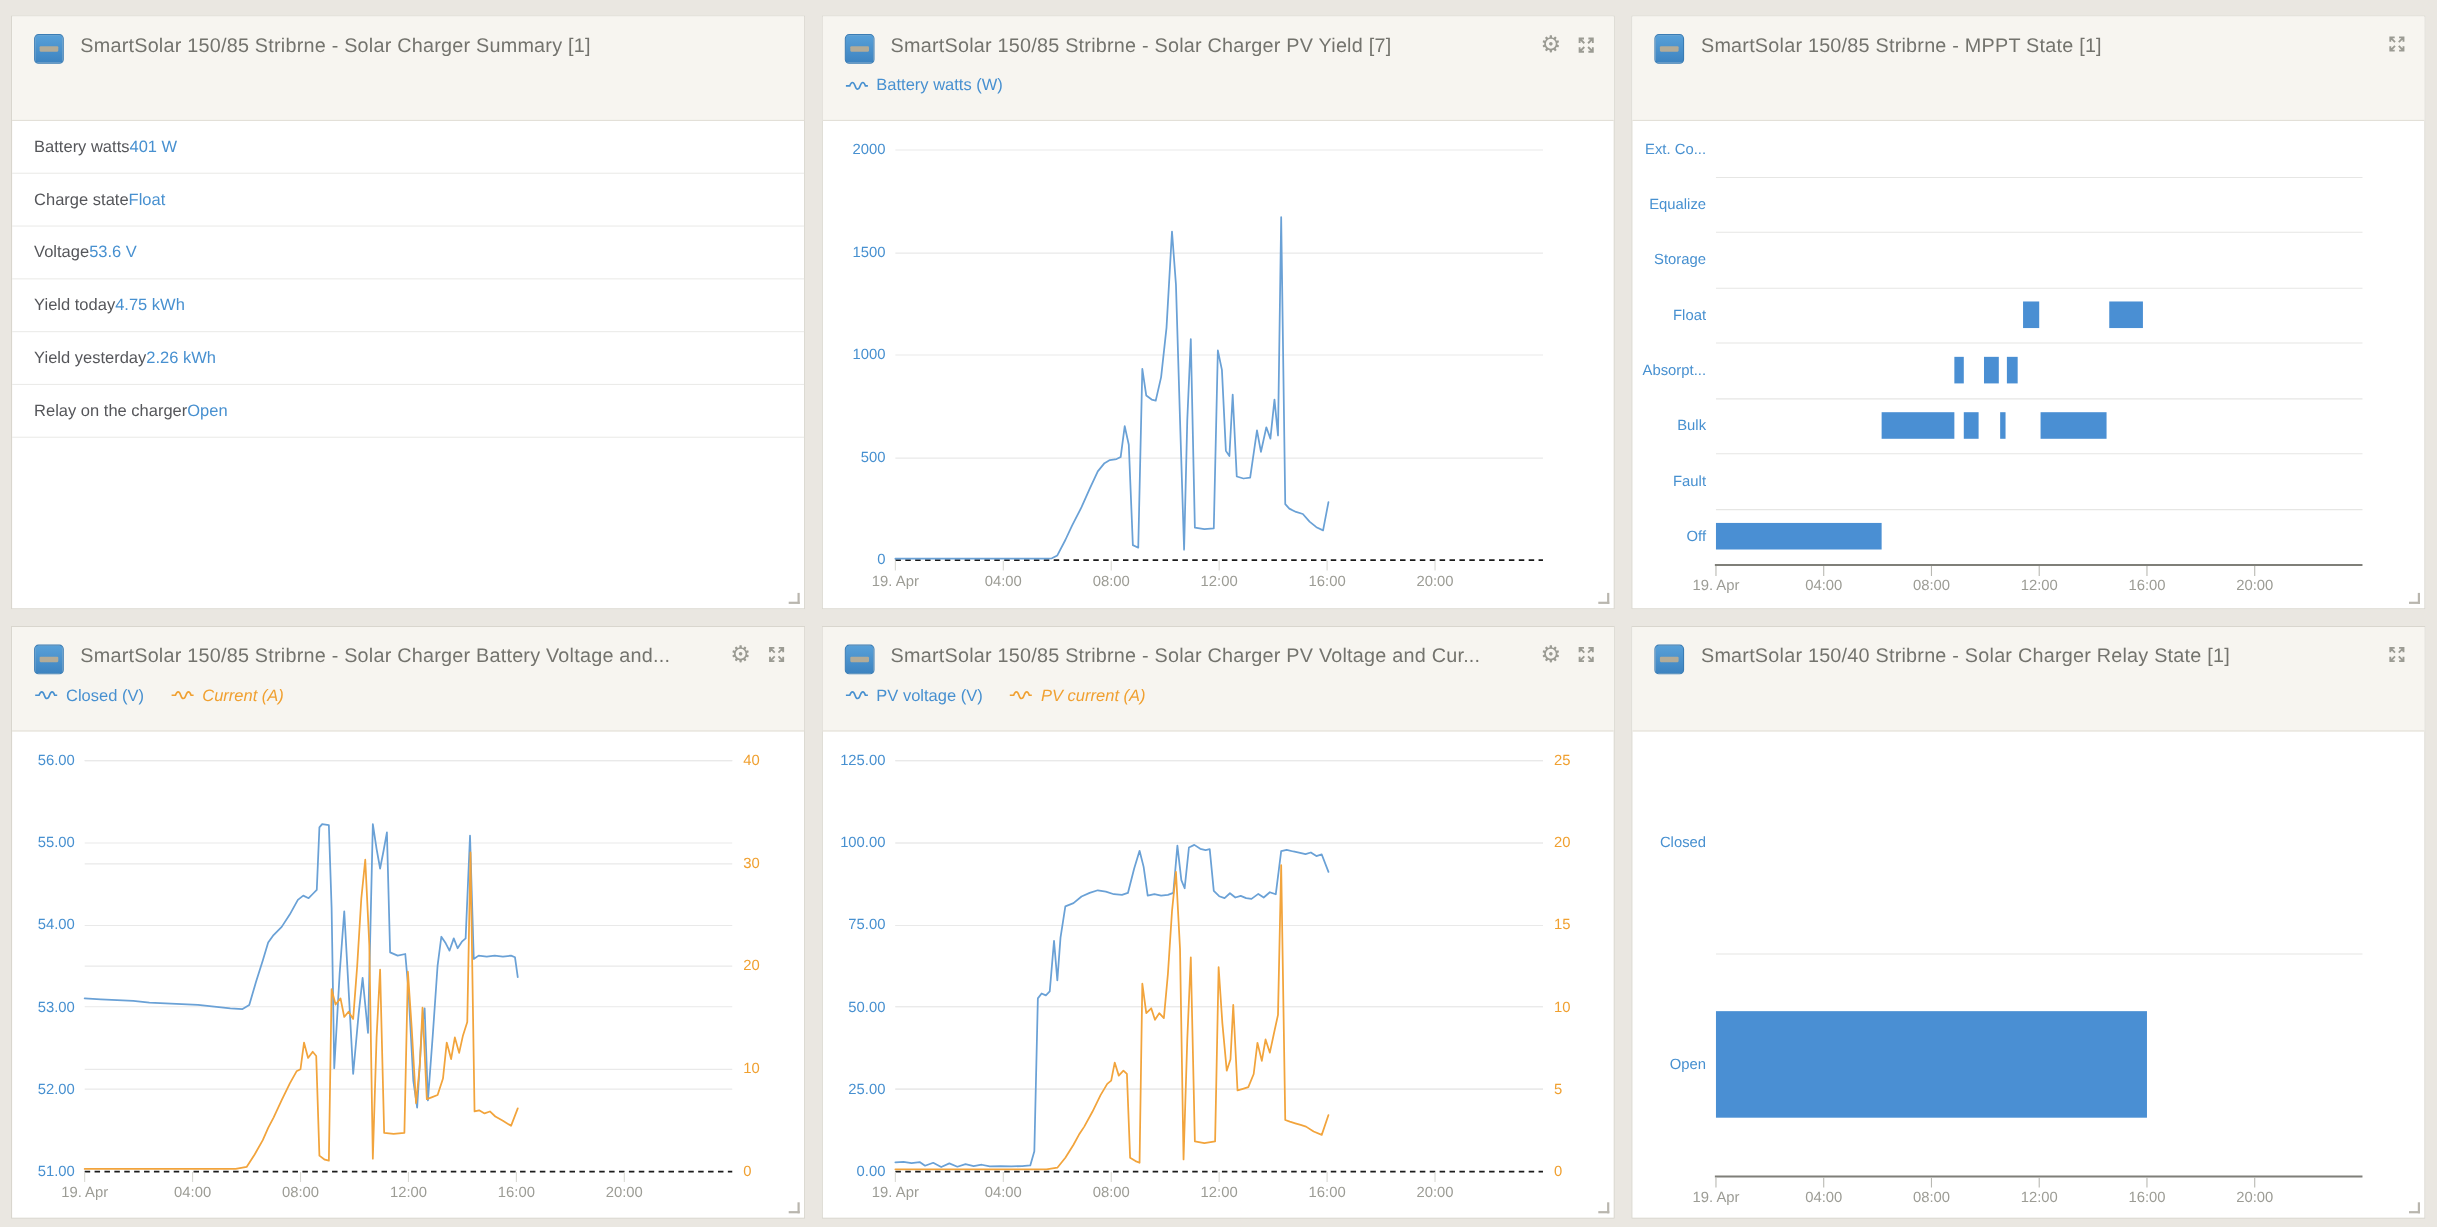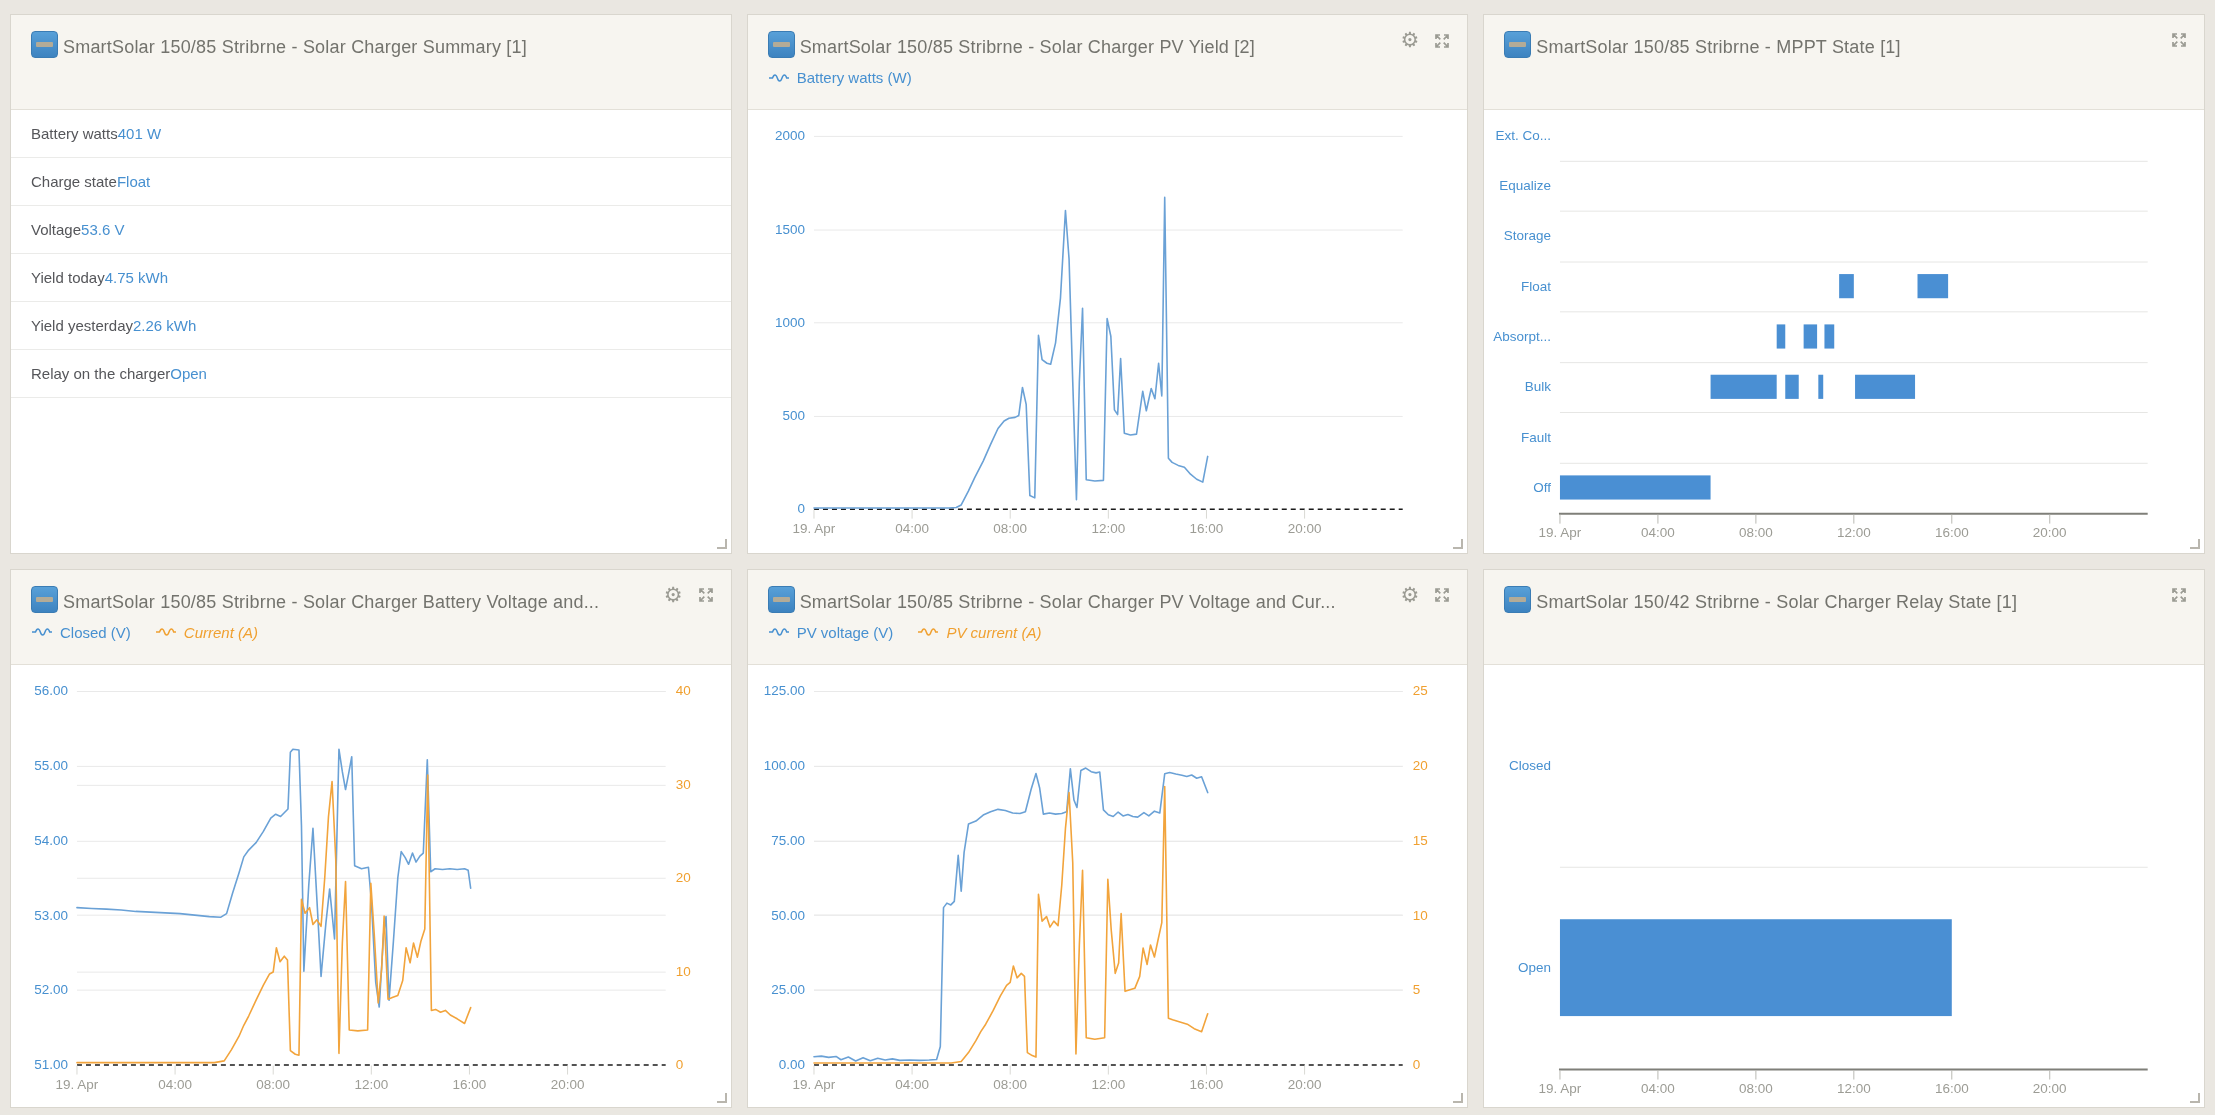--- a/index.html
+++ b/index.html
@@ -23,21 +23,21 @@
     display:flex; flex-direction:column;
     position:relative; min-height:0;
   }
   .panel-header {
     flex:none; height:95px;
     background:#f7f5f0;
     border-bottom:1px solid #e3e0d8;
     padding:16px 18px 0 20px;
     position:relative;
   }
-  .title-row { display:flex; align-items:flex-end; gap:5px; }
+  .title-row { display:flex; align-items:flex-start; gap:15px; }
   .device-icon {
     width:27px; height:27px; flex:none;
     border-radius:4px;
     background:linear-gradient(180deg,#58a0d8,#3d83c0);
     border:1px solid #3a7cb4;
     position:relative;
   }
   .device-icon::after {
     content:""; position:absolute; left:4px; right:4px; top:10px; height:5px;
     background:#b3ab97; border-radius:1px;
@@ -116,21 +116,21 @@
         <span class="val">Open</span>
       </div>
     </div>
     <span class="resize-handle"></span>
   </section>
 
   <section class="panel">
     <header class="panel-header">
       <div class="title-row">
         <span class="device-icon"></span>
-        <h2 class="panel-title">SmartSolar 150/85 Stribrne - Solar Charger PV Yield [2]</h2>
+        <h2 class="panel-title">SmartSolar 150/85 Stribrne - Solar Charger PV Yield [7]</h2>
       </div>
       <div class="header-icons">
         <span class="gear">⚙</span>
         <span class="expand">
           <svg width="20" height="20" viewBox="0 0 20 20">
               <path d="M8.3 8.3 L4 4 M4 8 V4 H8 M11.7 8.3 L16 4 M12 4 H16 V8 M8.3 11.7 L4 16 M4 12 V16 H8 M11.7 11.7 L16 16 M16 12 V16 H12" stroke="#9b9b93" stroke-width="1.7" fill="none"></path>
             </svg>
         </span>
       </div>
       <div class="legend">
@@ -372,21 +372,21 @@
           <polyline points="66.0,398.5 85.6,398.5 105.3,398.5 124.9,398.5 144.5,398.5 164.2,398.5 183.8,398.5 203.4,398.5 213.3,397.0 220.6,388.0 228.0,376.1 232.9,367.1 237.8,359.6 245.2,346.1 252.5,331.2 258.7,320.7 262.3,317.7 265.5,301.3 269.2,313.2 273.4,308.7 276.6,311.7 279.5,388.0 284.4,391.0 288.1,392.5 290.6,229.5 294.2,256.4 298.7,251.9 302.1,262.4 306.0,256.4 310.2,260.9 313.9,220.5 317.6,163.6 321.2,127.7 324.9,198.0 328.1,389.5 331.5,280.3 334.7,205.5 338.4,373.1 347.0,374.6 356.8,373.1 360.0,214.5 363.4,265.4 367.4,308.7 370.8,298.3 373.3,248.9 377.2,326.7 382.1,325.2 387.0,323.7 391.9,311.7 395.3,283.3 399.3,299.8 402.7,280.3 406.6,292.3 410.1,275.8 414.0,257.9 416.9,121.7 420.6,353.6 424.8,355.1 429.7,356.6 434.6,358.1 439.5,359.6 446.4,364.1 453.8,367.1 459.9,349.1" fill="none" stroke="#f2a43c" stroke-width="1.6" stroke-linejoin="round" stroke-linecap="round"></polyline>
         </svg>
     </div>
     <span class="resize-handle"></span>
   </section>
 
   <section class="panel">
     <header class="panel-header">
       <div class="title-row">
         <span class="device-icon"></span>
-        <h2 class="panel-title">SmartSolar 150/42 Stribrne - Solar Charger Relay State [1]</h2>
+        <h2 class="panel-title">SmartSolar 150/40 Stribrne - Solar Charger Relay State [1]</h2>
       </div>
       <div class="header-icons">
         <span class="expand">
           <svg width="20" height="20" viewBox="0 0 20 20">
               <path d="M8.3 8.3 L4 4 M4 8 V4 H8 M11.7 8.3 L16 4 M12 4 H16 V8 M8.3 11.7 L4 16 M4 12 V16 H8 M11.7 11.7 L16 16 M16 12 V16 H12" stroke="#9b9b93" stroke-width="1.7" fill="none"></path>
             </svg>
         </span>
       </div>
     </header>
     <div class="panel-body">

